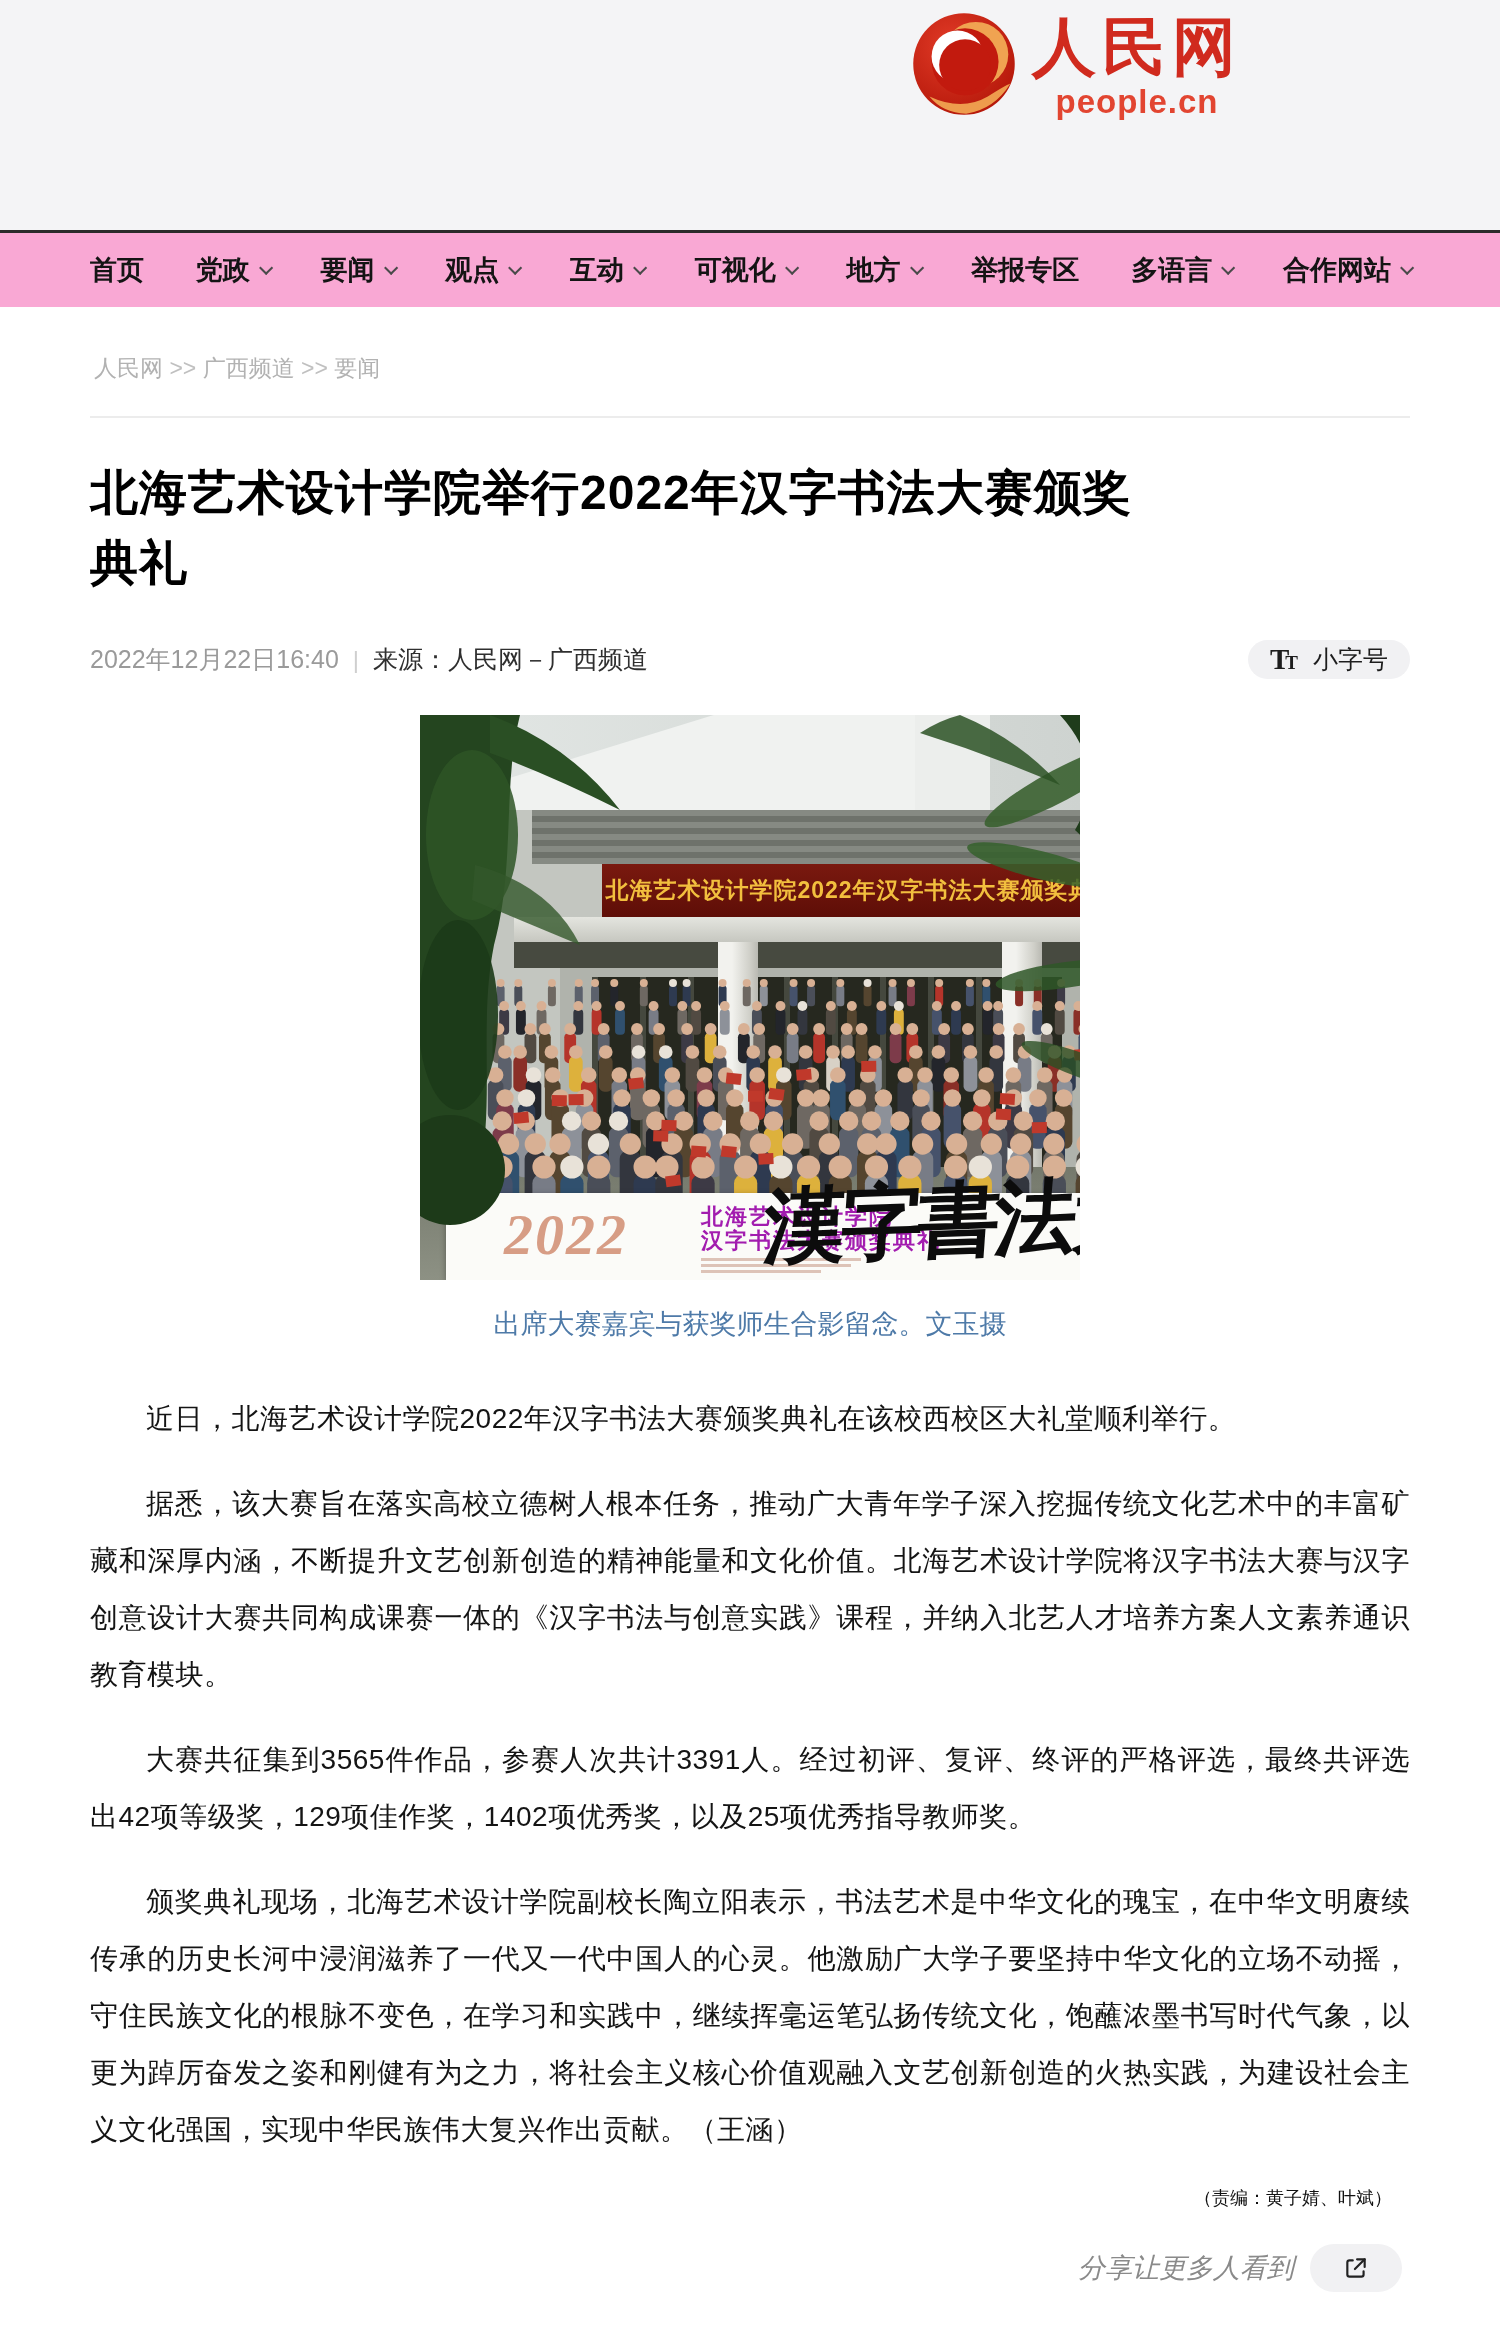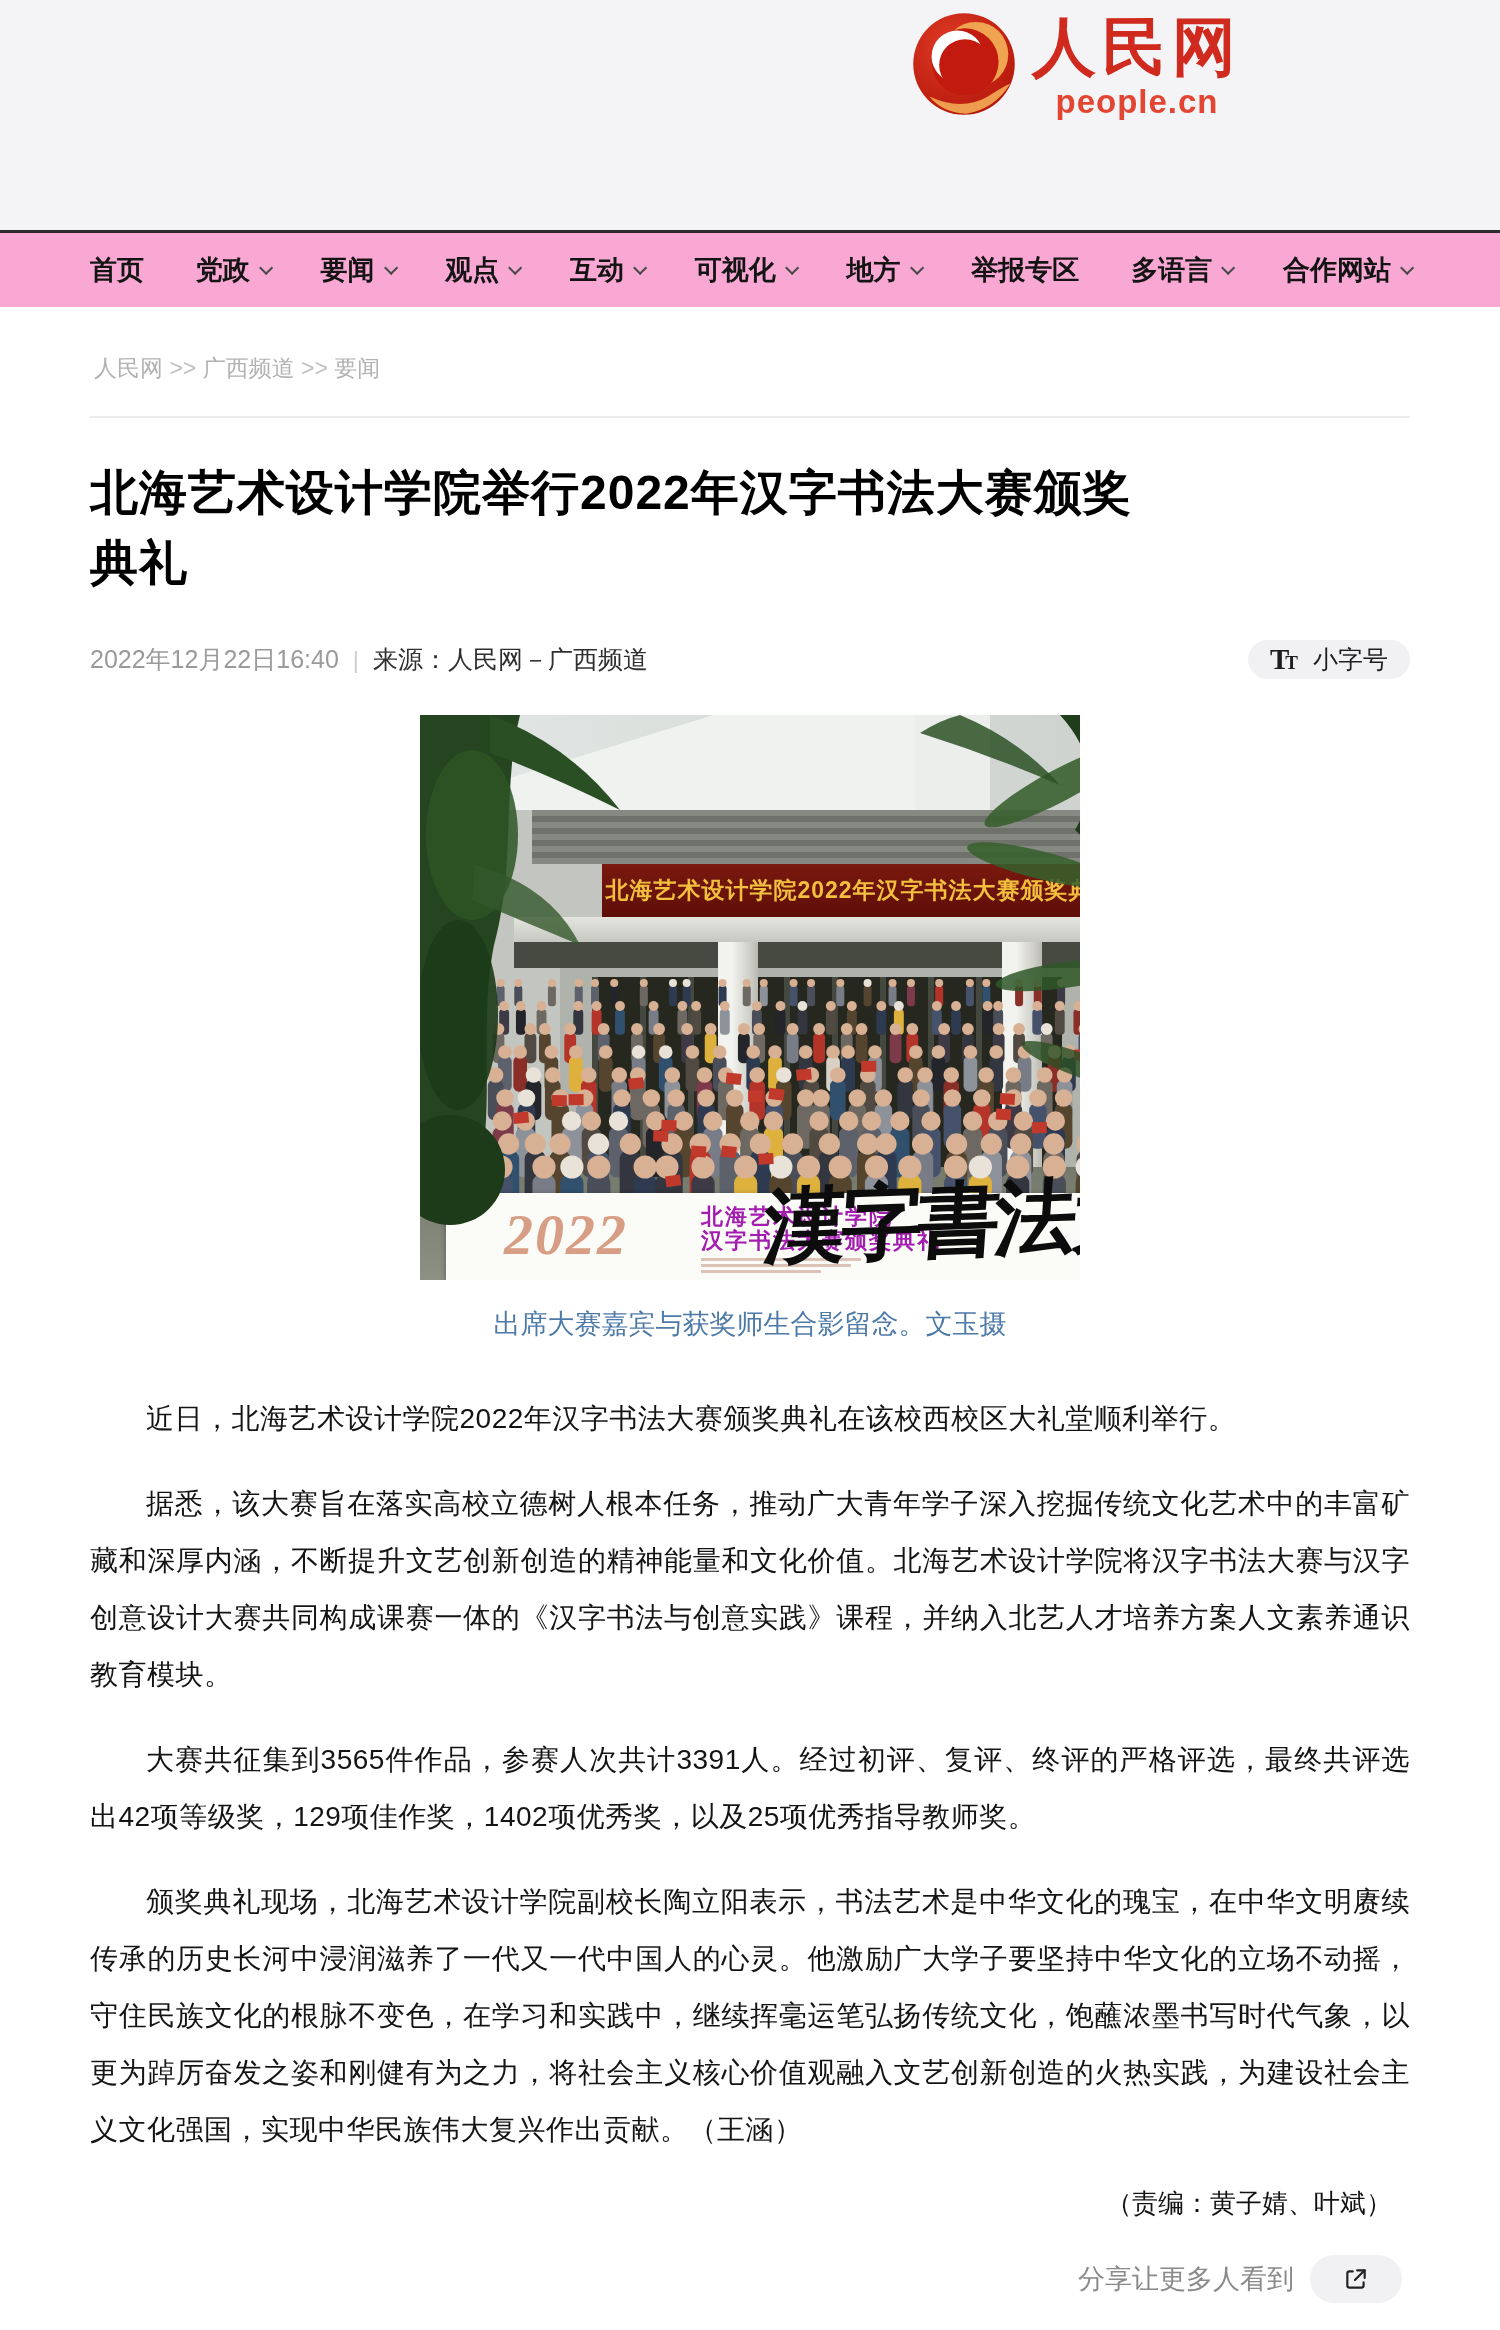--- a/index.html
+++ b/index.html
@@ -66,24 +66,24 @@
   .tiny-lines { margin-top:5px; }
   .tiny-lines i { display:block; height:3px; background:#ddc3b7; margin-top:3px; }
   .tiny-lines i:nth-child(1){width:160px;} .tiny-lines i:nth-child(2){width:150px;} .tiny-lines i:nth-child(3){width:120px;}
   .board-calligraphy { position:absolute; left:318px; top:-28px; width:452px; font-family:"Liberation Serif", serif; font-size:82px; font-weight:900; color:#0c0c0c; letter-spacing:-5px; transform:rotate(-2deg) skewX(-6deg); white-space:nowrap; }
 
   .caption { margin-top:26px; text-align:center; font-family:"Liberation Serif", serif; font-size:27px; color:#4e7aa8; }
 
   
   .body { margin-top:48px; }
   .body p { font-size:28px; line-height:57px; color:#141414; text-align:justify; text-indent:2em; margin-bottom:28px; letter-spacing:0.5px; }
-  .editor { margin-top:4px; text-align:right; font-size:26px; color:#111; padding-right:18px; }
+  .editor { margin-top:4px; text-align:right; font-size:18px; color:#111; padding-right:18px; }
 
   .share-row { margin-top:34px; display:flex; align-items:center; justify-content:flex-end; gap:16px; padding-right:8px; }
-  .share-text { font-size:27px; color:#8a8a8a; }
+  .share-text { font-size:27px; color:#8a8a8a;font-style:italic; }
   .share-btn { width:92px; height:48px; border:none; border-radius:24px; background:#f1f1f3; display:flex; align-items:center; justify-content:center; cursor:pointer; }
 </style>
 </head>
 <body>
 
 <div class="page">
 
   <header class="site-header">
     <div class="logo">
       <svg class="logo-mark" viewBox="0 0 100 100">

